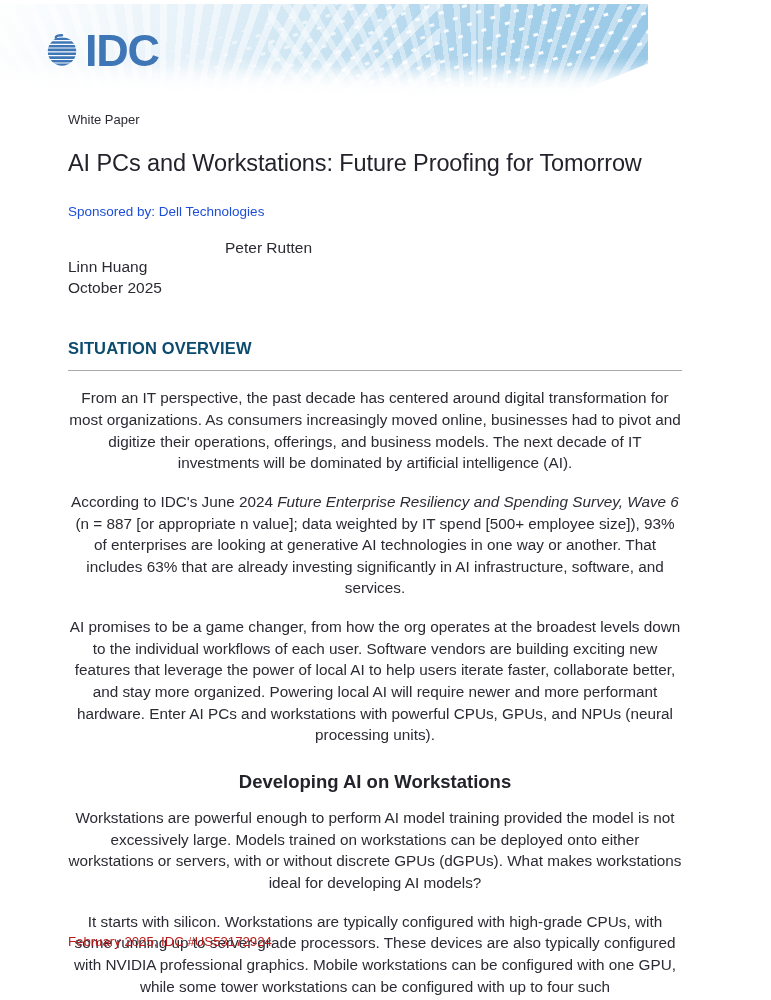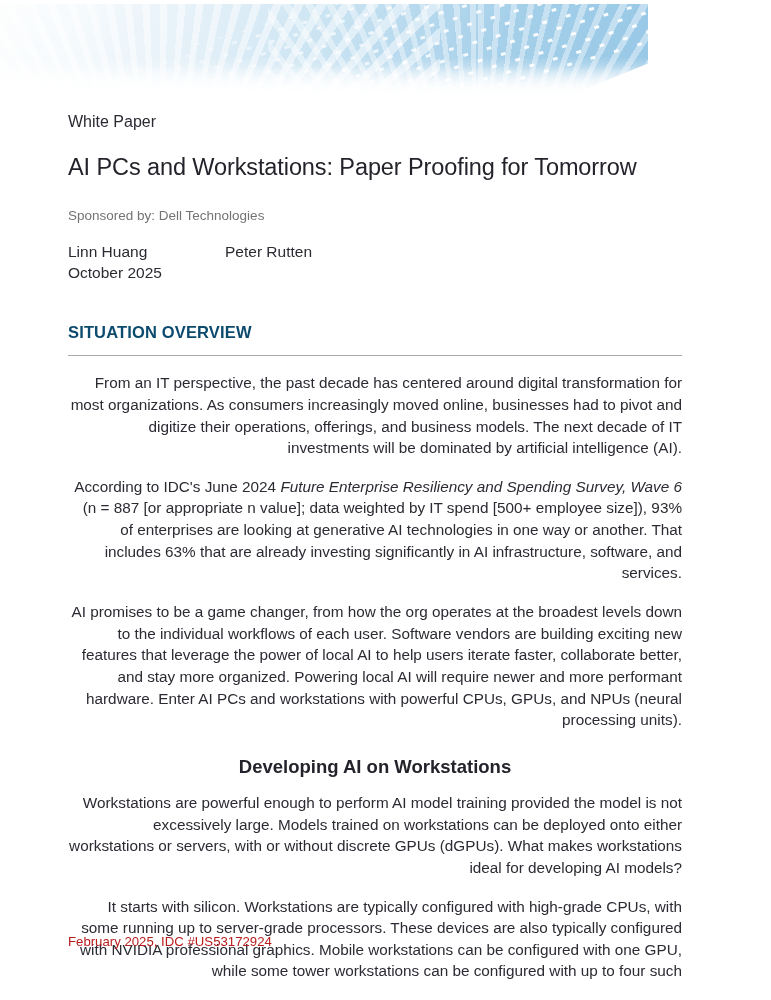--- a/index.html
+++ b/index.html
@@ -123,47 +123,47 @@
   }
 
   
   .content {
     position: absolute;
     left: 68px;
     top: 112px;
     width: 614px;
   }
   .doctype {
-    font-size: 16px;
+    font-size: 13px;
     color: #2b2b33;
     margin: 0 0 20px 0;
     line-height: 1.3;
   }
   .doctitle {
     font-size: 23.5px;
     font-weight: 400;
     color: #23232b;
     margin: 0 0 25px 0;
     line-height: 1.25;
     letter-spacing: -0.1px;
   }
   .sponsor {
     font-size: 13.5px;
-    color: #737373;
+    color: #1d4ed8;
     margin: 0 0 16px 0;
     line-height: 1.3;
   }
   .authors {
     font-size: 15.5px;
     color: #2b2b33;
     margin: 0 0 0 0;
     line-height: 1.38;
     display: flex;
   }
-  .authors .col-a { width: 157px; flex: 0 0 157px; }
+  .authors .col-a { width: 157px; flex: 0 0 157px; margin-top: 19px; }
   .authors .col-b { flex: 1 1 auto; }
   .authors .pubdate { display: block; }
 
   .sec-head {
     font-size: 16.5px;
     font-weight: 700;
     color: #0c4a6e;
     letter-spacing: 0.15px;
     margin: 40px 0 12px 0;
     line-height: 1.2;
@@ -173,21 +173,21 @@
     border: 0;
     border-top: 1.4px solid #a9a9ad;
     margin: 7px 0 16px 0;
     width: 100%;
   }
   p.body {
     font-size: 15.3px;
     color: #2b2b33;
     line-height: 1.415;
     margin: 0 0 17px 0;
-    text-align: right;
+    text-align: center;
   }
   p.body:last-of-type { margin-bottom: 4px; }
   p.body em { font-style: italic; }
 
   .sub-head {
     font-size: 18.5px;
     font-weight: 700;
     color: #23232b;
     margin: 24px 0 14px 0;
     line-height: 1.25;
@@ -207,27 +207,50 @@
 <body>
 
 <div class="banner-wrap">
   <div class="banner">
     <div class="banner-rays"></div>
     <div class="banner-rays2"></div>
     <div class="banner-dots"></div>
     <div class="banner-fade"></div>
   </div>
 
+  <div class="logo">
+    <span>
+      <svg class="logo-globe" width="44" height="44" viewBox="0 0 44 44" aria-hidden="true">
+        <defs>
+          <clipPath id="globeClip">
+              <circle cx="22" cy="22.5" r="14.2"></circle>
+            </clipPath>
+        </defs>
+        <g clip-path="url(#globeClip)" fill="#3f76b6">
+          <rect x="5" y="8.6" width="34" height="2.5" rx="1.2"></rect>
+          <rect x="2" y="12.2" width="40" height="2.6" rx="1.3"></rect>
+          <rect x="2" y="15.9" width="34" height="2.6" rx="1.3"></rect>
+          <rect x="2" y="19.6" width="40" height="2.7" rx="1.3"></rect>
+          <rect x="7" y="23.4" width="35" height="2.7" rx="1.3"></rect>
+          <rect x="2" y="27.2" width="40" height="2.7" rx="1.3"></rect>
+          <rect x="4" y="31.0" width="32" height="2.6" rx="1.3"></rect>
+          <rect x="8" y="34.6" width="26" height="2.3" rx="1.1"></rect>
+        </g>
+        <path d="M22 6.3c-3.6 0-6.2 1.0-6.2 2.4" fill="none" stroke="#3f76b6" stroke-width="2.4" stroke-linecap="round"></path>
+      </svg>
+    </span>
+    <span class="logo-text">IDC</span>
+  </div>
 </div>
 
 <div class="content">
 
   <p class="doctype">White Paper</p>
 
-  <h1 class="doctitle">AI PCs and Workstations: Paper Proofing for Tomorrow</h1>
+  <h1 class="doctitle">AI PCs and Workstations: Future Proofing for Tomorrow</h1>
 
   <p class="sponsor">Sponsored by: Dell Technologies</p>
 
   <div class="authors">
     <div class="col-a">
       <span>Linn Huang</span>
       <span class="pubdate">October 2025</span>
     </div>
     <div class="col-b">
       <span>Peter Rutten</span>

